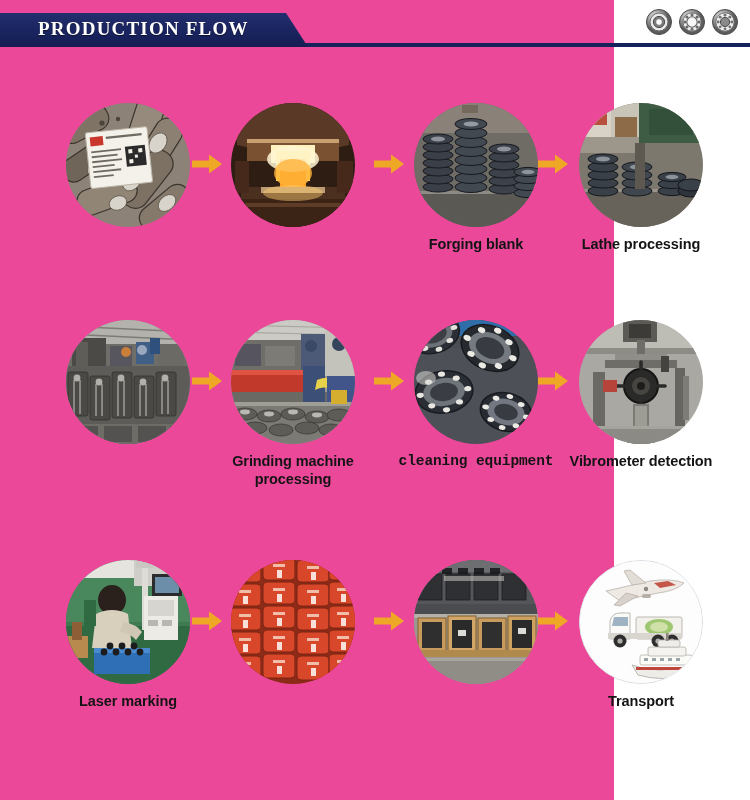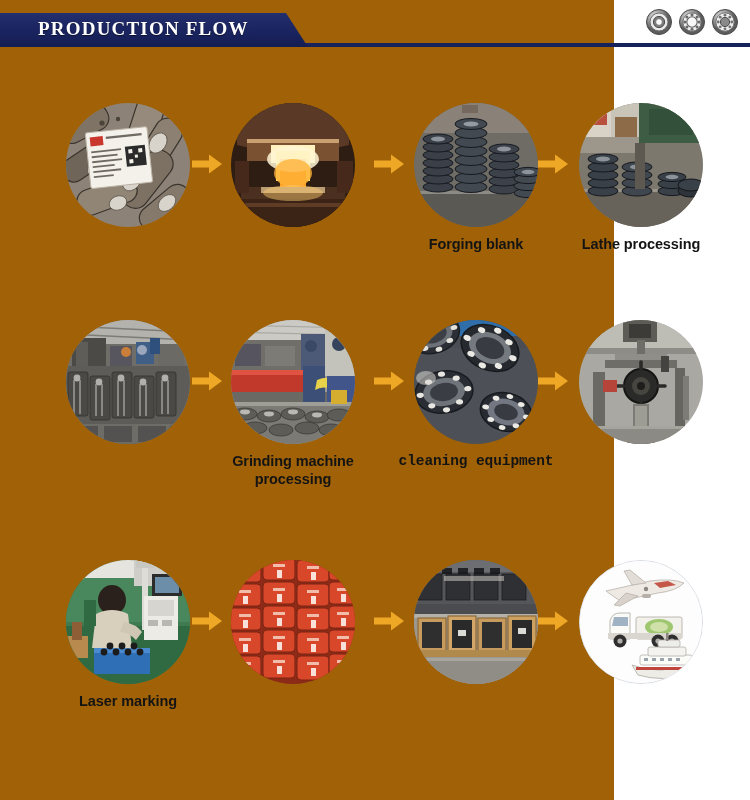--- a/index.html
+++ b/index.html
@@ -2,21 +2,21 @@
 <html><head>
 <meta charset="utf-8">
 <style>
   * { box-sizing: border-box; margin: 0; padding: 0; }
   html, body {
     width: 750px; height: 800px;
     background: #ffffff;
     font-family: "Liberation Sans", sans-serif;
     overflow: hidden;
   }
-  #page { position: relative; width: 614px; height: 800px; background: #a16207; }
+  #page { position: relative; width: 614px; height: 800px; background: #ec4899; }
 
   
   .header { position: absolute; left: 0; top: 0; width: 750px; height: 60px; }
   .header-rule {
     position: absolute; left: 0; top: 43px; width: 750px; height: 4px;
     background: #16225c;
   }
   .header-band {
     position: absolute; left: 0; top: 13px; width: 308px; height: 34px;
     background: linear-gradient(180deg,#232f6e 0%,#1b2561 45%,#141d52 100%);
@@ -568,20 +568,21 @@
             <rect x="14" y="52" width="12" height="54" fill="#6a6963"></rect>
             <rect x="96" y="48" width="10" height="58" fill="#66655f"></rect>
             <rect x="104" y="56" width="6" height="44" fill="#7d7c76"></rect>
             <rect x="24" y="60" width="14" height="12" fill="#b7443a"></rect>
             <rect x="0" y="106" width="124" height="18" fill="#8b8a84"></rect>
             <rect x="0" y="106" width="124" height="3" fill="#a5a49d"></rect>
             <rect x="82" y="36" width="8" height="16" fill="#44433f"></rect>
           </svg>
         </div>
       </div>
+      <div class="label">Vibrometer detection</div>
     </div>
   </div>
 
   <div class="row" style="top:560px;">
 
     <div class="cell" style="left:48px;">
       <div class="circle-wrap">
         <div class="circle">
           <svg viewBox="0 0 124 124" preserveAspectRatio="none">
             <rect width="124" height="124" fill="#3f7a50"></rect>
@@ -811,16 +812,17 @@
                   <rect x="72" y="97" width="4" height="3"></rect>
                 <rect x="80" y="97" width="4" height="3"></rect>
                   <rect x="88" y="97" width="4" height="3"></rect>
                 <rect x="96" y="97" width="4" height="3"></rect>
               </g>
               <rect x="86" y="72" width="2.5" height="8" fill="#8d8781"></rect>
             </g>
           </svg>
         </div>
       </div>
+      <div class="label">Transport</div>
     </div>
   </div>
 
 </div>
 
 </body></html>

